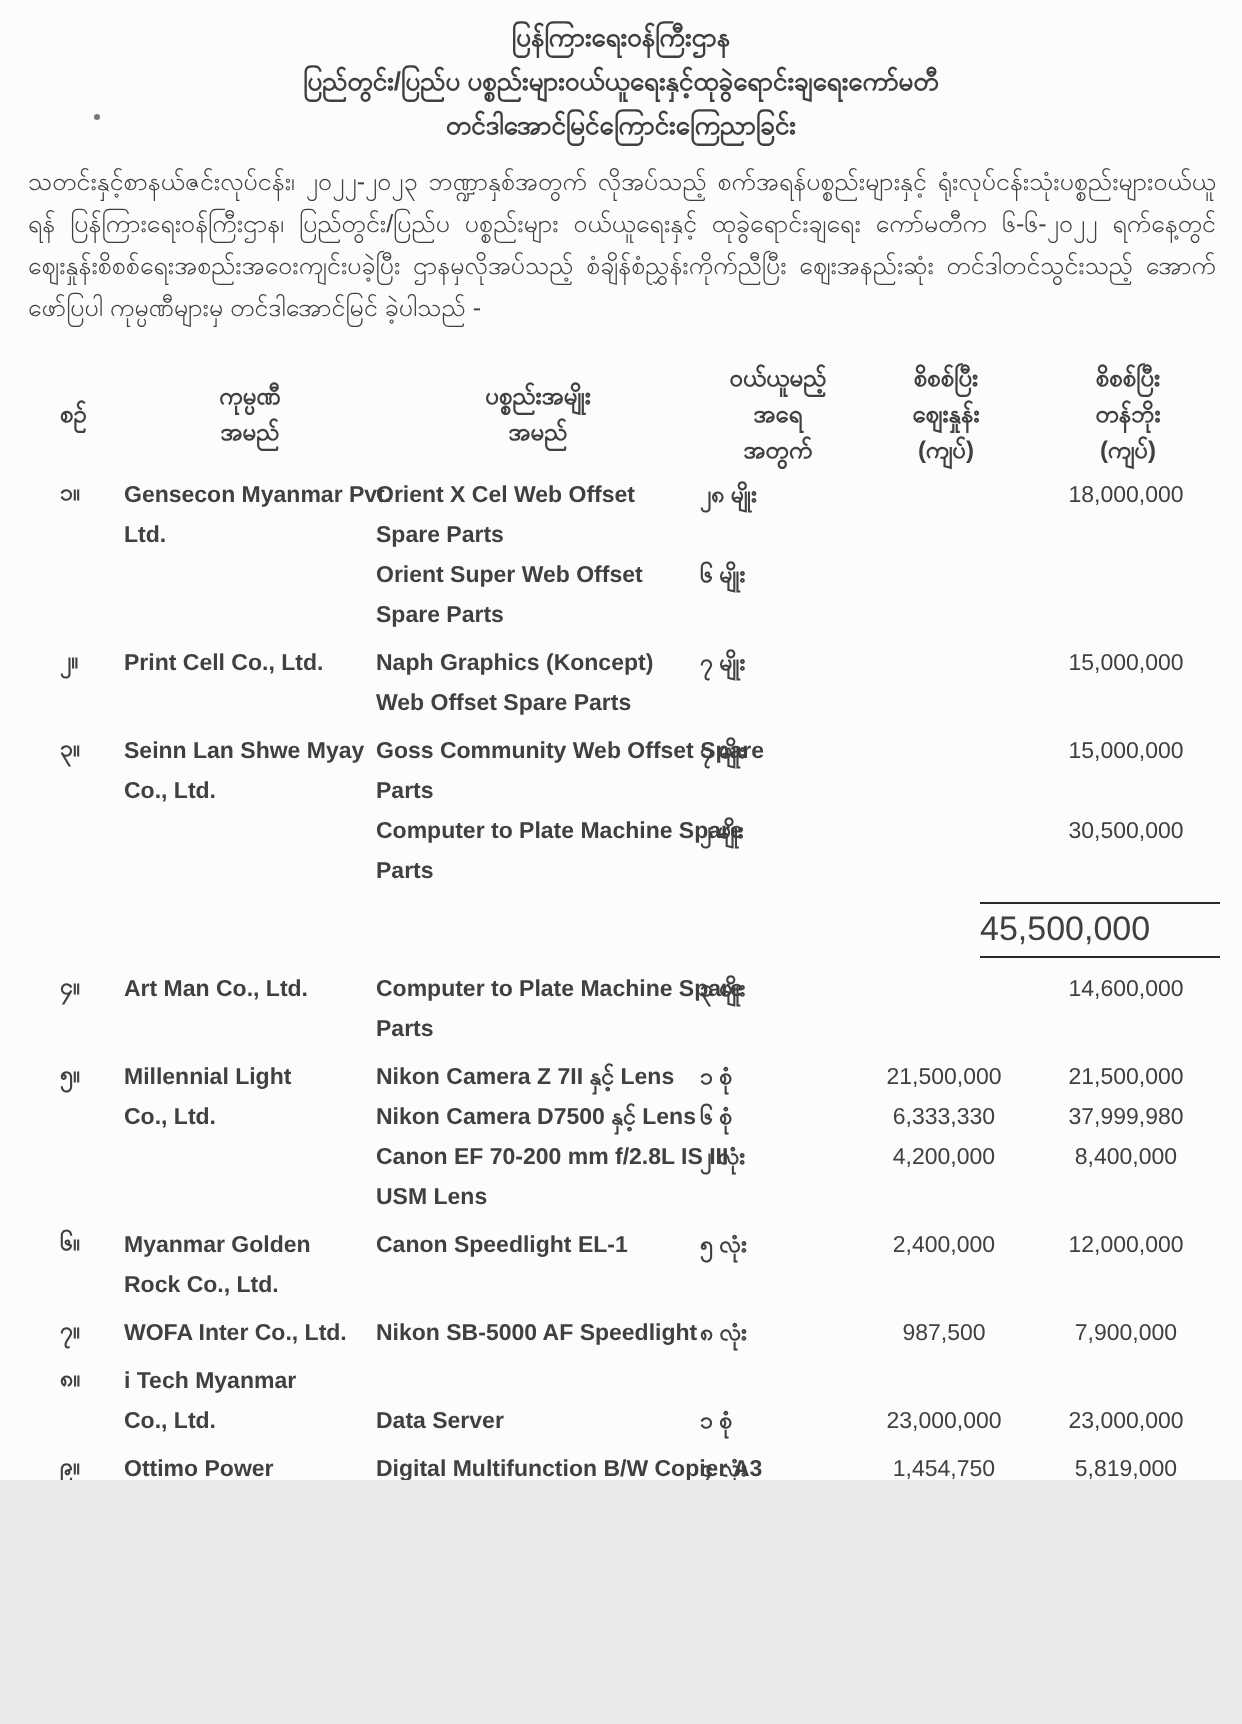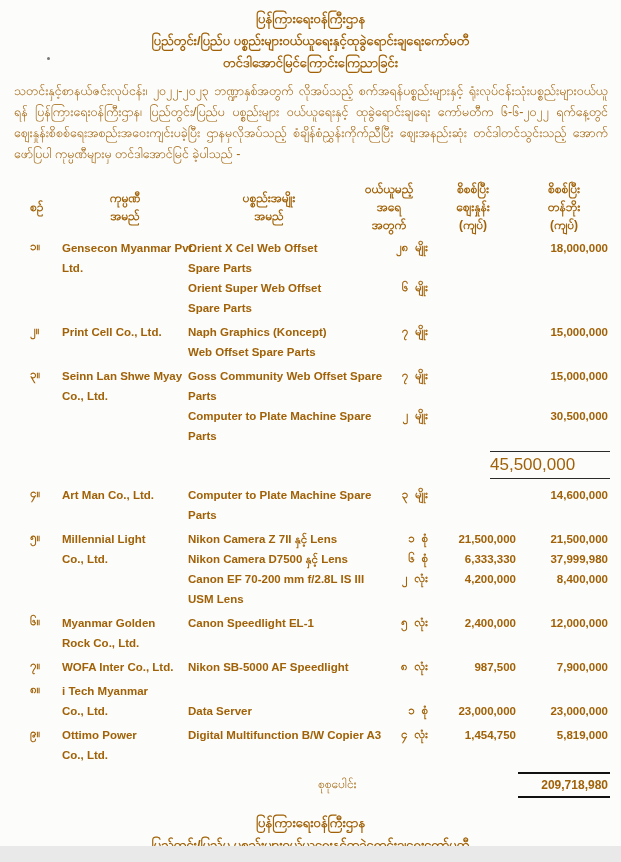--- a/index.html
+++ b/index.html
@@ -1,20 +1,20 @@
 <!DOCTYPE html>
 <html><head>
 <meta charset="utf-8">
 <style>
   * { margin:0; padding:0; box-sizing:border-box; }
   html,body { background:#e9e9e9; }
   body { font-family:"Liberation Sans","DejaVu Sans",sans-serif; }
   .page {
-    position:relative; width:621px; height:846px; margin:0 auto;
-    background:#fcfcfb; color:#a16207; overflow:hidden; padding-top:8px;
+    position:relative; width:621px; height:740px; margin:0 auto;
+    background:#fcfcfb; color:#404040; overflow:hidden; padding-top:8px;
   }
   
   .doc-header { text-align:center; }
   .title { font-weight:700; font-size:13px; line-height:22px; }
   
   .intro {
     margin:7px 13px 0 14px; font-size:12.5px; line-height:21px;
     text-align:justify; font-weight:500;
   }
   
@@ -28,22 +28,22 @@
   .h-no { text-align:left; }
   
   .t-row {
     display:grid; grid-template-columns:32px 126px 1fr;
     margin-top:4px; font-size:11.5px;
   }
   .c-no { font-weight:600; padding-top:1px; }
   .c-company { font-weight:600; line-height:20px; white-space:pre; }
   .item-line { display:grid; grid-template-columns:162px 78px 90px 92px; }
   .i-name { font-weight:600; line-height:20px; white-space:pre; }
-  .i-qty { text-align:right; font-weight:600; line-height:20px;font-family:Liberation Mono, monospace; }
-  .i-price, .i-value { text-align:right; font-weight:700; line-height:20px; padding-right:2px; }
+  .i-qty { text-align:left; font-weight:600; line-height:20px; }
+  .i-price, .i-value { text-align:center; font-weight:400; line-height:20px; padding-right:2px; }
   .t-row.items-low .c-items { padding-top:20px; }
   
   .subtotal-line { display:flex; justify-content:flex-end; margin-top:5px; }
   .st-value {
     width:120px; text-align:left; font-weight:400; font-size:17px;
     border-top:1.2px solid #2a2a2a; border-bottom:1.2px solid #2a2a2a;
     padding:3px 2px 3px 0; margin-bottom:2px;
   }
   
   .t-total {

